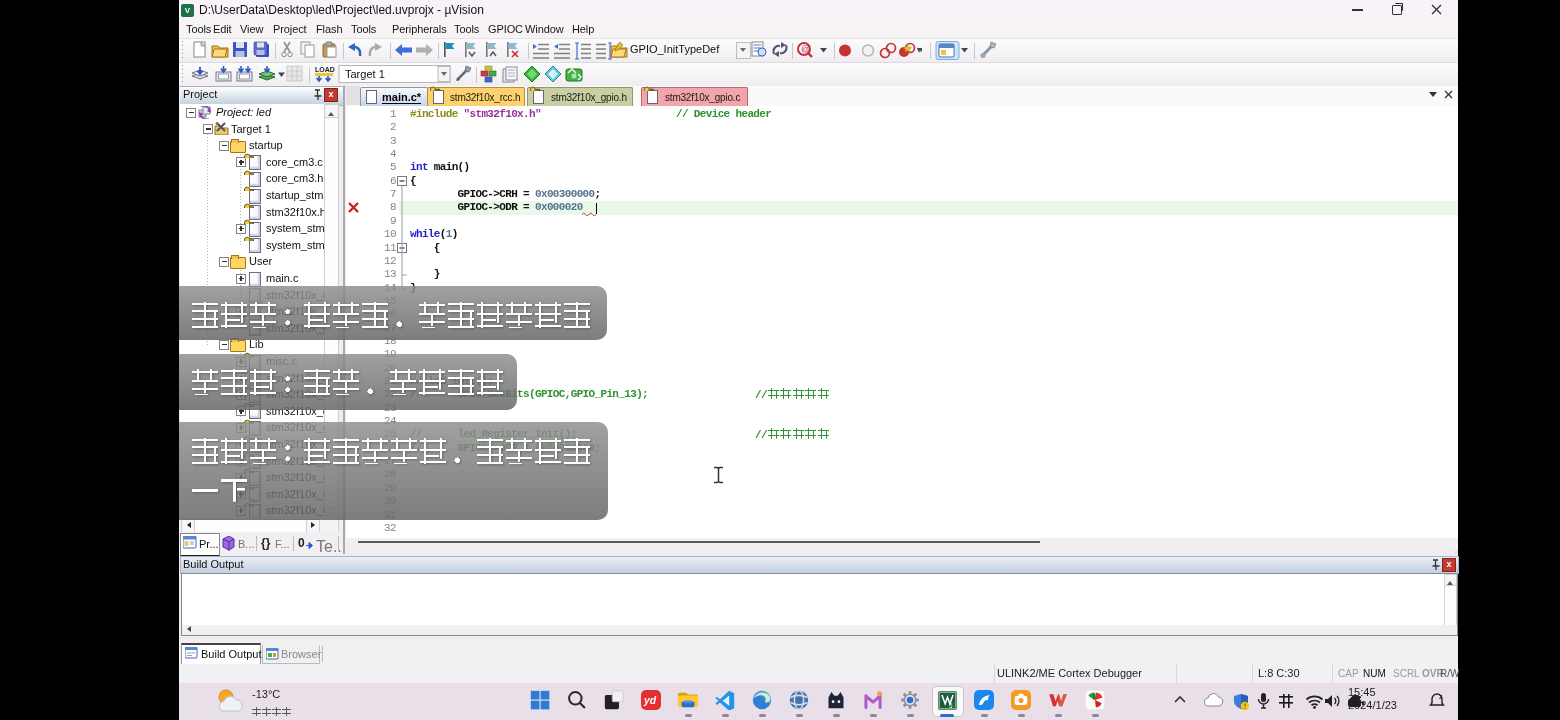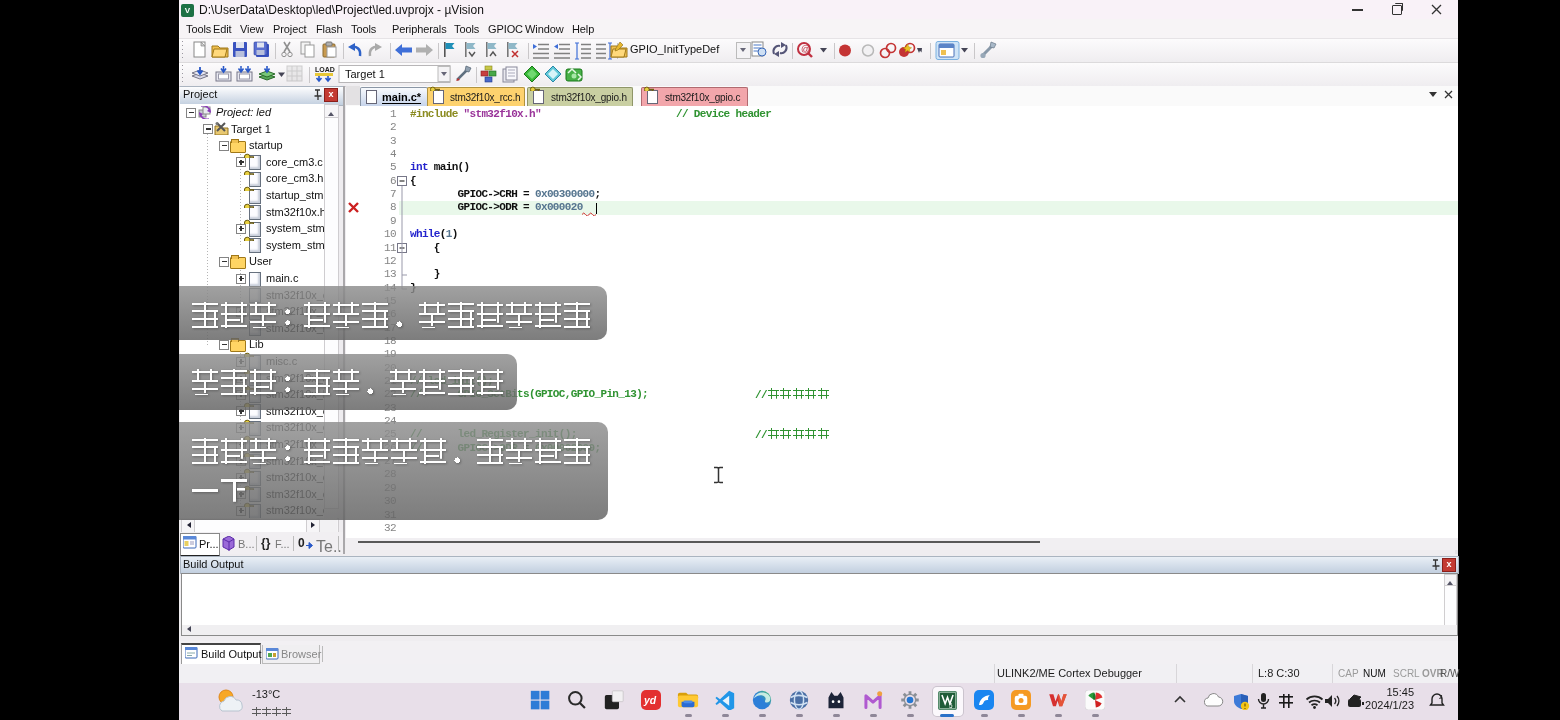--- a/index.html
+++ b/index.html
@@ -830,21 +830,21 @@
     </svg>
 <svg class="abs" style="left:1324px;top:693px;" width="18" height="16">
       <path d="M1 6h3l4-4v12l-4-4H1z" fill="#222"></path>
       <path d="M10.5 5a4.5 4.5 0 010 6M13 3a7.5 7.5 0 010 10" fill="none" stroke="#222" stroke-width="1.3"></path>
     </svg>
 <svg class="abs" style="left:1346px;top:694px;" width="21" height="14">
       <rect x="2" y="5" width="13" height="8" rx="2" fill="#222"></rect>
       <path d="M4 5l4-4 7 2-2 2" fill="#222" stroke="#222"></path>
       <rect x="16" y="8" width="2" height="3" fill="#222"></rect>
     </svg>
-<div class="abs" style="left:1348px;top:686px;width:66px;height:26px;font-size:11px;color:#1a1a1a;text-align:right;line-height:13px;">15:45<br>2024/1/23</div>
+<div class="abs" style="left:1348px;top:686px;width:66px;height:26px;font-size:11px;color:#1a1a1a;line-height:13px;">15:45<br>2024/1/23</div>
 <svg class="abs" style="left:1429px;top:692px;" width="17" height="17">
       <path d="M8 2a5 5 0 015 5v4l1.5 2h-13L3 11V7a5 5 0 015-5z" fill="none" stroke="#222" stroke-width="1.4"></path>
       <text x="10" y="7" font-size="7" fill="#222" font-family="Liberation Sans">z</text>
     </svg>
 <svg class="abs" style="left:712px;top:466px;" width="12" height="18">
       <path d="M2 1.5h3q1 0 1.5 1 .5-1 1.5-1h3M6.5 2.5v13M2 16.5h3q1 0 1.5-1 .5 1 1.5 1h3" fill="none" stroke="#333" stroke-width="1.5"></path>
     </svg>
 <div class="sub" style="top:286px;width:428px;height:54px;">
  <div class="subrow" style="top:16px;">
   <i class="z za"></i>

